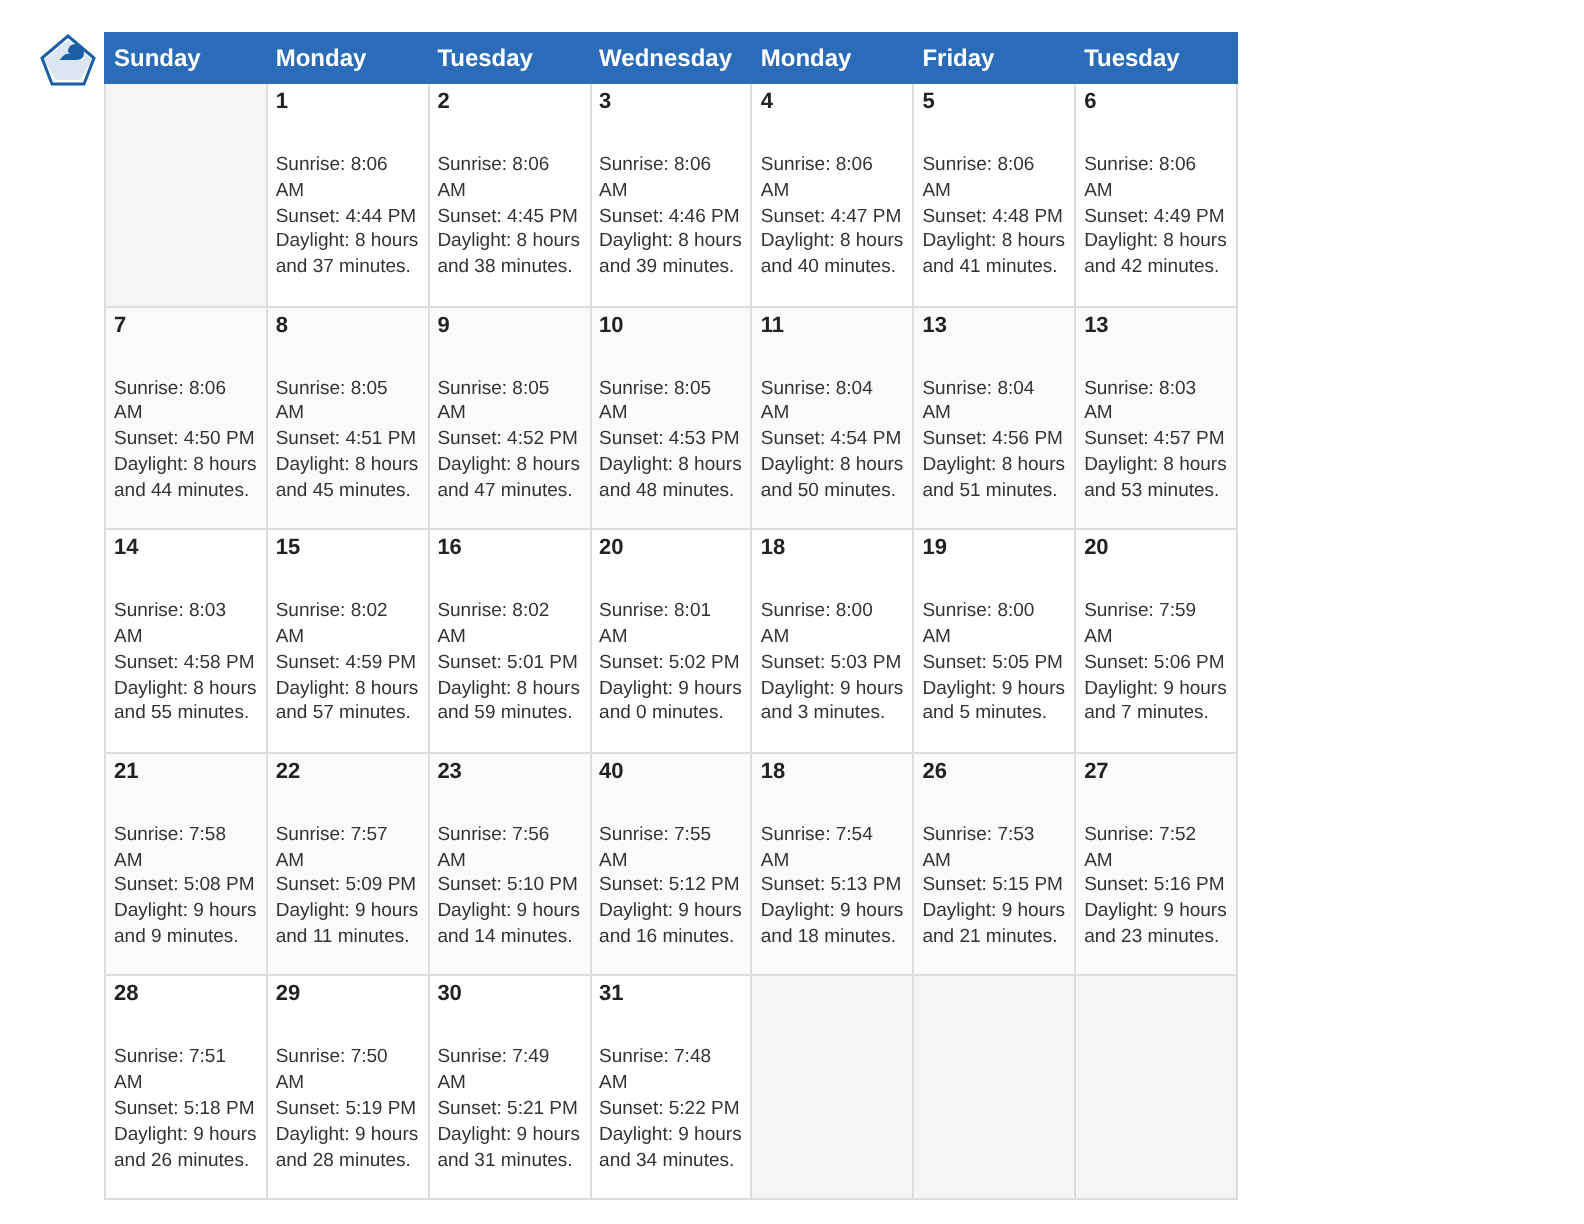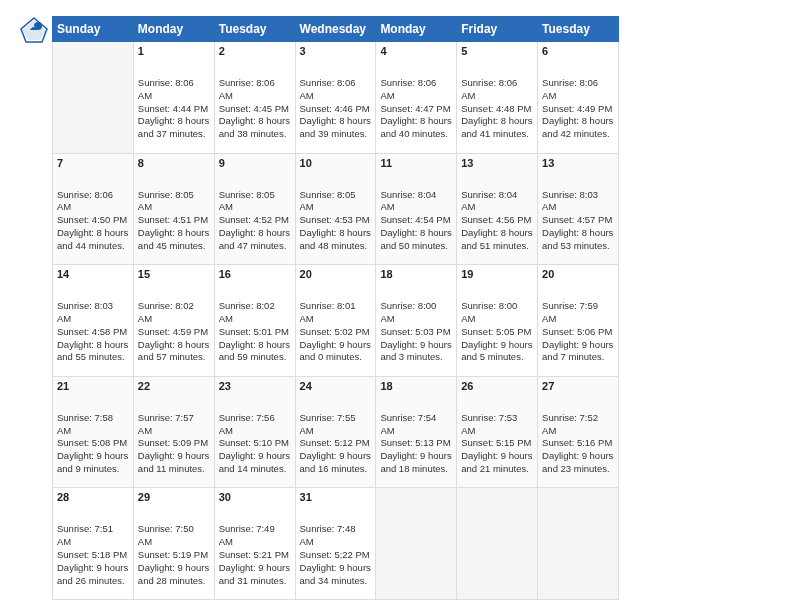--- a/index.html
+++ b/index.html
@@ -237,21 +237,21 @@
           </td>
           <td>
             <span class="day-num">22</span>
             <div class="day-info">Sunrise: 7:57 AM<br>Sunset: 5:09 PM<br>Daylight: 9 hours<br>and 11 minutes.</div>
           </td>
           <td>
             <span class="day-num">23</span>
             <div class="day-info">Sunrise: 7:56 AM<br>Sunset: 5:10 PM<br>Daylight: 9 hours<br>and 14 minutes.</div>
           </td>
           <td>
-            <span class="day-num">24</span>
+            <span class="day-num">40</span>
             <div class="day-info">Sunrise: 7:55 AM<br>Sunset: 5:12 PM<br>Daylight: 9 hours<br>and 16 minutes.</div>
           </td>
           <td>
             <span class="day-num">18</span>
             <div class="day-info">Sunrise: 7:54 AM<br>Sunset: 5:13 PM<br>Daylight: 9 hours<br>and 18 minutes.</div>
           </td>
           <td>
             <span class="day-num">26</span>
             <div class="day-info">Sunrise: 7:53 AM<br>Sunset: 5:15 PM<br>Daylight: 9 hours<br>and 21 minutes.</div>
           </td>

